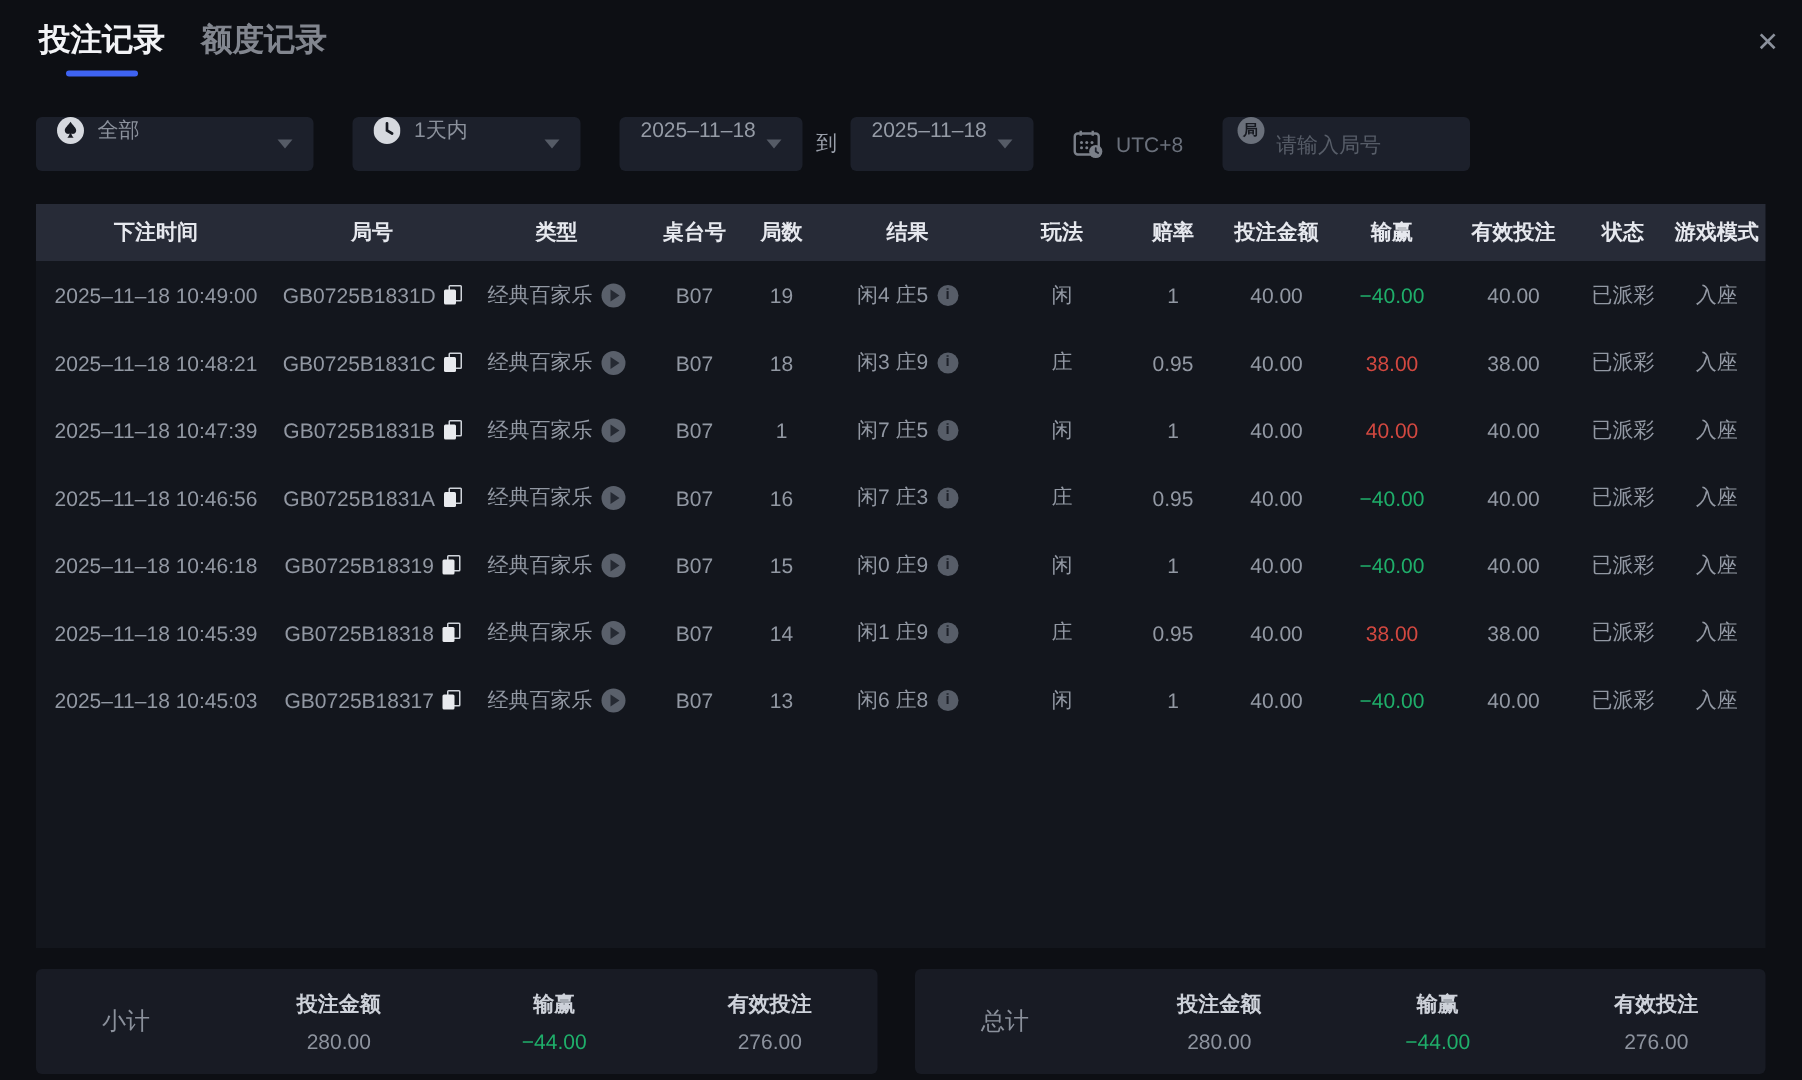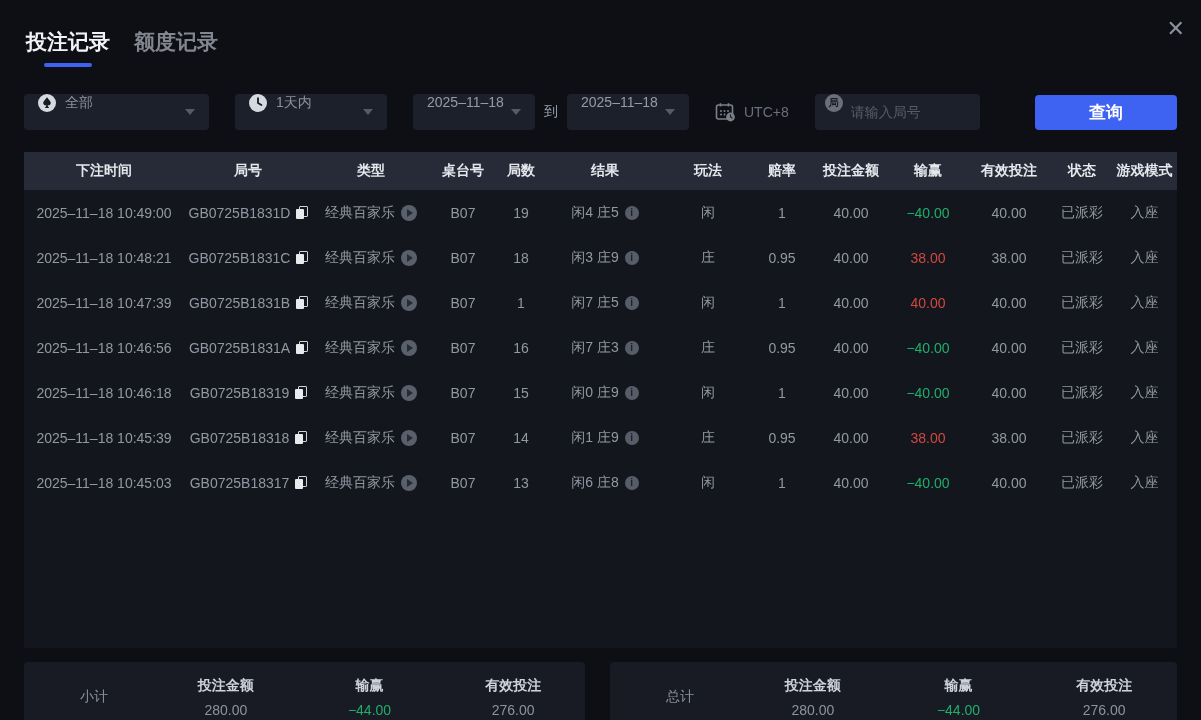--- a/index.html
+++ b/index.html
@@ -4,21 +4,21 @@
 <style>
   * { margin:0; padding:0; box-sizing:border-box; }
   html,body { width:1201px; height:720px; overflow:hidden; }
   body {
     background:#0d0f14;
     font-family:"Liberation Sans","DejaVu Sans",sans-serif;
     color:#9298a3;
     position:relative;
   }
   
-  .hdr { padding:28px 24px 0 26px; position:relative; }
+  .hdr { padding:12px 24px 0 26px; position:relative;font-family:Liberation Mono, monospace; }
   .tabs { display:flex; gap:24px; align-items:baseline; }
   .tab { cursor:pointer; }
   .tab .t-label { font-size:21px; }
   .tab.active .t-label { color:#f2f3f6; font-weight:bold; }
   .tab.inactive .t-label { color:#82868f; font-weight:600; }
   .tab-underline { width:48px; height:4px; border-radius:2px; margin:7px auto 0; }
   .close-btn {
     position:absolute; top:18px; right:16px;
     font-size:22px; color:#8b919c; cursor:pointer; line-height:1;
   }
@@ -81,21 +81,21 @@
   .ic-play::after { content:""; border-left:6px solid #262a33; border-top:4px solid transparent;
     border-bottom:4px solid transparent; margin-left:2px; }
   .ic-info { width:14px; height:14px; border-radius:50%; background:#575d68; color:#1d2129;
     font-size:10px; font-weight:bold; display:inline-flex; align-items:center; justify-content:center;
     cursor:pointer; flex:0 0 auto; }
   
   .summary { display:flex; gap:25px; margin:14px 24px 0 24px; }
   .panel { background:#181b24; border-radius:4px; height:70px; display:flex; align-items:center; }
   .panel-left { width:561px; }
   .panel-right { flex:1; }
-  .panel-label { width:130px; padding-left:56px; color:#8b919c; font-size:14px; }
+  .panel-label { width:130px; padding-left:44px; color:#8b919c; font-size:16px; }
   .sgroup { flex:1; text-align:center; }
   .sgroup .lbl { color:#ced2da; font-weight:bold; font-size:14px; margin-bottom:7px; }
   .sgroup .val { color:#8d939e; font-size:14px; }
   .sgroup .val.win-neg { color:#1fae6a; }
 </style>
 </head>
 <body>
 
 <div class="hdr">
   <div class="tabs">
@@ -160,21 +160,20 @@
       <path d="M15.5 12.8 v2.2 l1.6 1" stroke="#1c202b" stroke-width="1.2" fill="none" stroke-linecap="round"></path>
     </svg>
     <span>UTC+8</span>
   </div>
 
   <div class="ctrl search-box">
     <span class="circle-glyph">局</span>
     <input type="text" placeholder="请输入局号" style="">
   </div>
 
-  <button class="query-btn" style="background:#3e63f2;">查询</button>
 </div>
 
 <div class="table-wrap">
   <div class="grid-row thead" id="thead">
       <span>下注时间</span>
       <span>局号</span>
       <span>类型</span>
       <span>桌台号</span>
       <span>局数</span>
       <span>结果</span>

